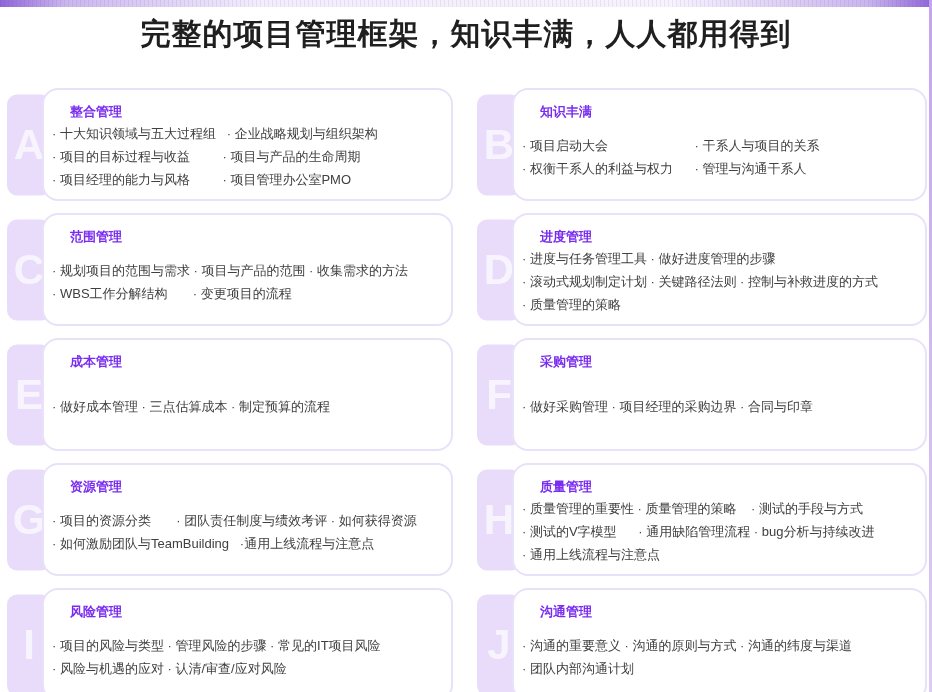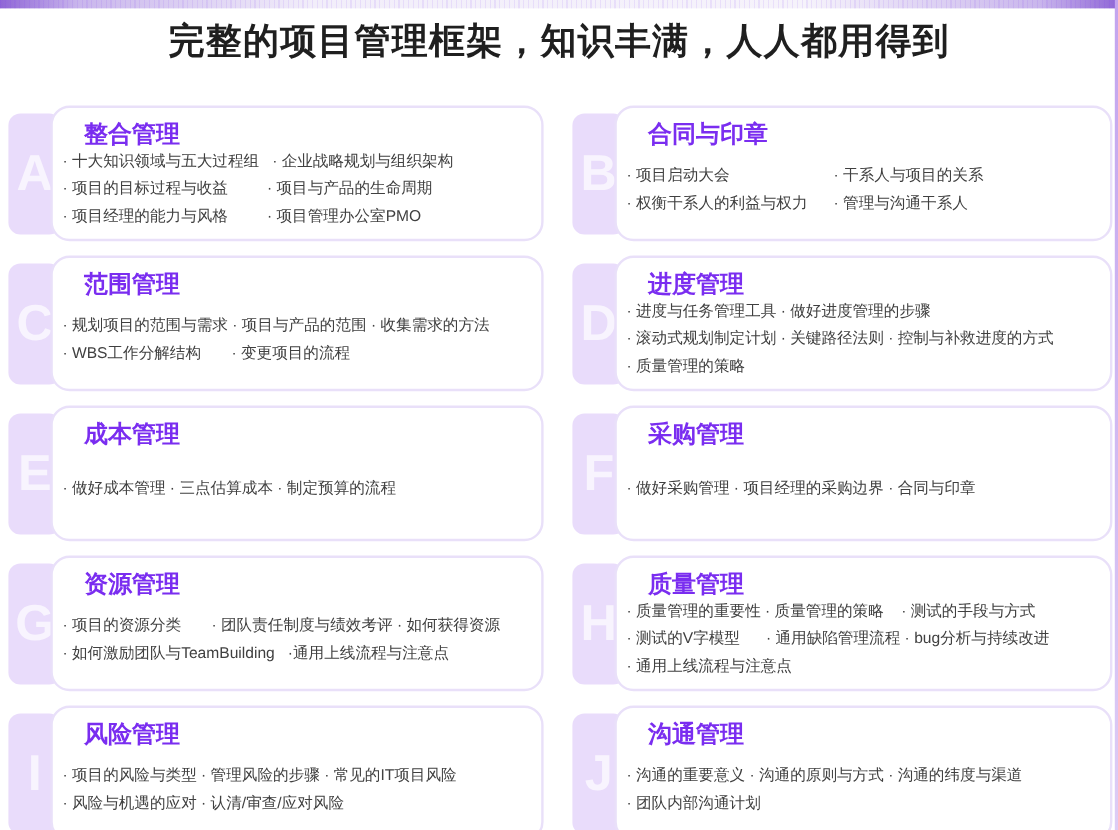--- a/index.html
+++ b/index.html
@@ -57,21 +57,21 @@
     margin-left: 35px; height: 100%;
     box-sizing: border-box;
     background: #ffffff;
     border: 2px solid #e9e0f9;
     border-radius: 16px;
     padding: 12px 12px 8px 8px;
     display: flex; flex-direction: column;
   }
   .card-title {
     margin-left: 18px;
-    font-size: 20px; font-weight: bold;
+    font-size: 13px; font-weight: bold;
     color: #7a2df0;
     line-height: 20px;
   }
   .card-body {
     flex: 1;
     display: flex; flex-direction: column; justify-content: center;
   }
   .line {
     font-size: 13px; color: #404040;
     line-height: 23px;
@@ -101,21 +101,21 @@
           <div class="line">· 项目经理的能力与风格         · 项目管理办公室PMO</div>
         </div>
       </div>
     </div>
 
     <div class="cell">
       <div class="badge">
         <span class="badge-letter">B</span>
       </div>
       <div class="card">
-        <div class="card-title">合同与印章</div>
+        <div class="card-title">知识丰满</div>
         <div class="card-body">
           <div class="line">· 项目启动大会                        · 干系人与项目的关系</div>
           <div class="line">· 权衡干系人的利益与权力      · 管理与沟通干系人</div>
 
         </div>
       </div>
     </div>
 
     <div class="cell">
       <div class="badge">

